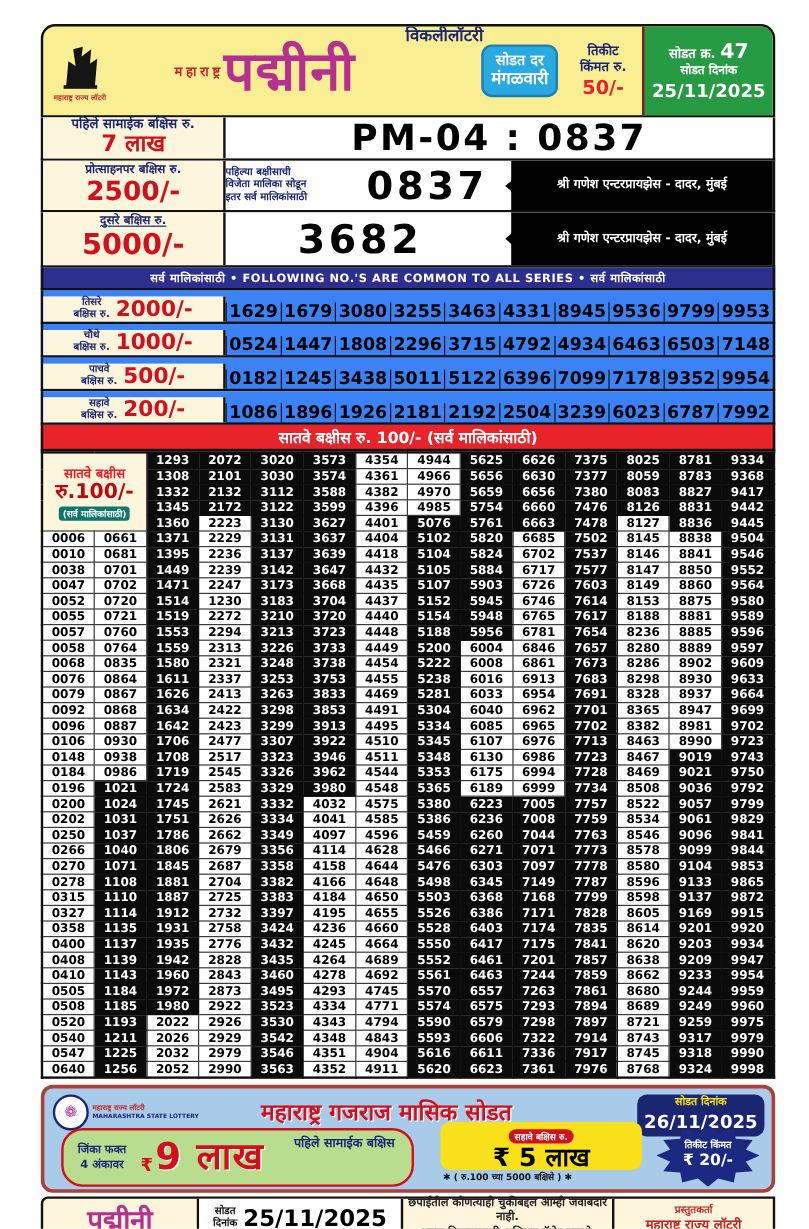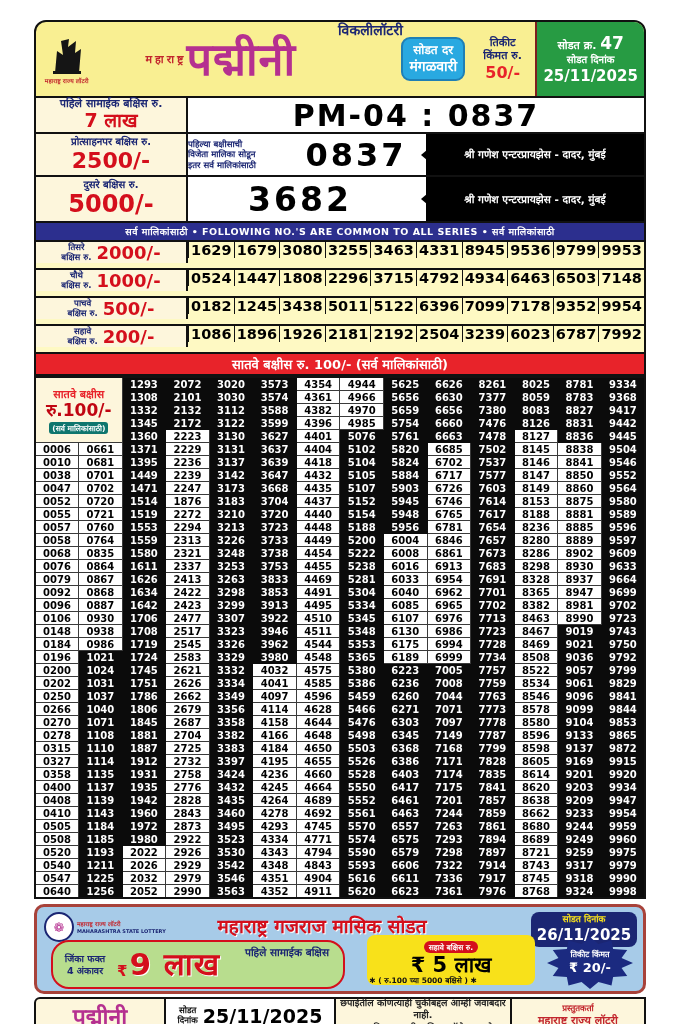--- a/index.html
+++ b/index.html
@@ -30,21 +30,21 @@
   .plab .a{color:#d40f1c;font-weight:bold;}
   .r1 .a{font-size:19px;}
   .bignum{flex:1;display:flex;align-items:center;justify-content:center;font-weight:bold;color:#000;}
   .pm{font-size:30px;letter-spacing:2px;}
   .note{width:112px;display:flex;flex-direction:column;justify-content:center;color:#1b2673;font-weight:bold;font-size:8.5px;line-height:1.25;}
   .sellerbox{width:210px;background:#000;color:#fff;display:flex;flex-direction:column;justify-content:center;text-align:center;font-weight:bold;font-size:10.5px;line-height:1.35;position:relative;margin-left:14px;padding:2px 4px;}
   .sellerbox::before{content:"";position:absolute;left:-13px;top:50%;transform:translateY(-50%);border:8px solid transparent;border-right:13px solid #000;border-top-width:11px;border-bottom-width:11px;}
   
   .commonbar{border:2px solid #111;border-top:none;background:#2c2f8e;color:#fff;font-weight:bold;font-size:9.5px;text-align:center;padding:2px 0;letter-spacing:.5px;}
   
-  .midrow{border:2px solid #111;border-top:none;display:flex;align-items:flex-start;height:26px;background:#fef9c3;}
+  .midrow{border:2px solid #111;border-top:none;display:flex;align-items:flex-end;height:26px;background:#3b82f6;}
   .midlab{width:150px;background:#fdf6dc;border-right:2px solid #111;display:flex;align-items:center;justify-content:center;gap:5px;}
   .midlab .s{color:#1b2673;font-weight:bold;font-size:8.5px;line-height:1.1;text-align:center;}
   .midlab .a{color:#d40f1c;font-weight:bold;font-size:18px;}
   .midcell{flex:1;border-left:1px solid #111;display:flex;align-items:center;justify-content:center;font-weight:bold;font-size:14.5px;color:#000;}
   
   .redbanner{border:2px solid #111;border-top:none;background:#e8232a;color:#fff;font-weight:bold;font-size:13px;text-align:center;padding:1px 0;}
   
   table.seventh{border-collapse:collapse;width:612px;table-layout:fixed;}
   table.seventh td{border:1px solid #3a3a3a;text-align:center;font-weight:bold;font-size:10px;height:12px;padding:0;color:#000;background:#fff;white-space:nowrap;}
   table.seventh{border:2px solid #111;}
@@ -61,21 +61,21 @@
   .ad-logo .cap .en{color:#1b2673;font-size:5px;}
   .ad-title{position:absolute;left:120px;top:6px;width:330px;text-align:center;color:#d40f1c;font-weight:bold;font-size:19px;text-shadow:1px 1px 0 #fff;}
   .ad-date{position:absolute;right:6px;top:5px;width:106px;background:#1b2673;border-radius:8px;color:#fff;text-align:center;padding:2px 0;line-height:1.3;}
   .ad-date .l{color:#f8e11a;font-size:9px;font-weight:bold;}
   .ad-date .d{font-size:15px;font-weight:bold;}
   .ad-green{position:absolute;left:14px;top:33px;width:290px;height:45px;background:#b8dd8e;border:2px solid #d40f1c;border-radius:18px;display:flex;align-items:center;}
   .ad-green .win{width:64px;text-align:center;color:#1b2673;font-weight:bold;font-size:9.5px;line-height:1.25;}
   .ad-green .rs{color:#d40f1c;font-weight:bold;font-size:15px;margin-top:12px;}
   .ad-green .amt{color:#d40f1c;font-weight:bold;font-size:31px;letter-spacing:1px;text-shadow:1px 1px 0 #fff;line-height:1;margin-left:2px;}
   .ad-green .fp{position:absolute;right:14px;top:3px;color:#1b2673;font-weight:bold;font-size:10.5px;}
-  .ad-yellow{position:absolute;left:330px;top:28px;width:168px;height:50px;background:#f8e11a;border-radius:8px;text-align:center;}
+  .ad-yellow{position:absolute;left:330px;top:28px;width:168px;height:40px;background:#f8e11a;border-radius:8px;text-align:center;}
   .ad-yellow .pill{display:inline-block;background:#d40f1c;color:#fff;font-size:7.5px;font-weight:bold;border-radius:6px;padding:1px 5px;margin-top:2px;}
   .ad-yellow .amt{font-size:21px;font-weight:bold;color:#000;line-height:1.05;}
   .ad-yellow .note{font-size:7.5px;font-weight:bold;color:#111;}
   .star{position:absolute;right:10px;top:30px;width:86px;height:52px;background:#1b2a80;clip-path:polygon(100% 50%,86.7% 59.8%,93.3% 75%,76.9% 76.9%,75% 93.3%,59.8% 86.7%,50% 100%,40.2% 86.7%,25% 93.3%,23.1% 76.9%,6.7% 75%,13.3% 59.8%,0% 50%,13.3% 40.2%,6.7% 25%,23.1% 23.1%,25% 6.7%,40.2% 13.3%,50% 0%,59.8% 13.3%,75% 6.7%,76.9% 23.1%,93.3% 25%,86.7% 40.2%);display:flex;flex-direction:column;align-items:center;justify-content:center;color:#fff;line-height:1.2;}
   .star .l{font-size:8px;font-weight:bold;}
   .star .p{font-size:13px;font-weight:bold;}
   
   .strip{margin-top:3px;border:2px solid #111;background:#fdf6dc;display:flex;align-items:stretch;height:33px;border-radius:6px 0 0 6px;}
   .strip>div{display:flex;align-items:center;justify-content:center;}
   .st-brand{width:128px;border-right:2px solid #111;color:#b53090;font-weight:bold;font-size:23px;}
@@ -143,21 +143,21 @@
       <span>इतर सर्व मालिकांसाठी</span>
     </div>
     <div class="bignum" style="font-size:32px;letter-spacing:3px;">0837</div>
     <div class="sellerbox">
       <span>श्री गणेश एन्टरप्रायझेस - दादर, मुंबई</span>
     </div>
   </div>
 
   <div class="prow" style="height:44px;">
     <div class="plab">
-      <div class="t" style="font-size:10px;">दुसरे बक्षिस रु.</div>
+      <div class="t" style="font-size:10px;text-decoration:underline;">दुसरे बक्षिस रु.</div>
       <div class="a" style="font-size:24px;">5000/-</div>
     </div>
     <div class="bignum" style="font-size:33px;letter-spacing:3px;">3682</div>
     <div class="sellerbox">
       <span>श्री गणेश एन्टरप्रायझेस - दादर, मुंबई</span>
     </div>
   </div>
 
   <div class="commonbar">सर्व मालिकांसाठी  •  FOLLOWING NO.'S ARE COMMON TO ALL SERIES  •  सर्व मालिकांसाठी</div>
 
@@ -247,21 +247,21 @@
         <tr>
           <td rowspan="5" colspan="2" class="labelcell"><div class="lc1">सातवे बक्षीस</div><div class="lc2">रु.100/-</div><span class="lc3">(सर्व मालिकांसाठी)</span></td>
           <td class="inv">1293</td>
           <td class="inv">2072</td>
           <td class="inv">3020</td>
           <td class="inv">3573</td>
           <td>4354</td>
           <td>4944</td>
           <td class="inv">5625</td>
           <td class="inv">6626</td>
-          <td class="inv">8261</td>
+          <td class="inv">7375</td>
           <td class="inv">8025</td>
           <td class="inv">8781</td>
           <td class="inv">9334</td>
         </tr>
         <tr>
           <td class="inv">1308</td>
           <td class="inv">2101</td>
           <td class="inv">3030</td>
           <td class="inv">3574</td>
           <td>4361</td>
@@ -376,21 +376,21 @@
           <td>6726</td>
           <td class="inv">7603</td>
           <td>8149</td>
           <td>8860</td>
           <td class="inv">9564</td>
         </tr>
         <tr>
           <td>0052</td>
           <td>0720</td>
           <td class="inv">1514</td>
-          <td>1876</td>
+          <td>1230</td>
           <td class="inv">3183</td>
           <td class="inv">3704</td>
           <td>4437</td>
           <td class="inv">5152</td>
           <td class="inv">5945</td>
           <td>6746</td>
           <td class="inv">7614</td>
           <td>8153</td>
           <td>8875</td>
           <td class="inv">9580</td>

